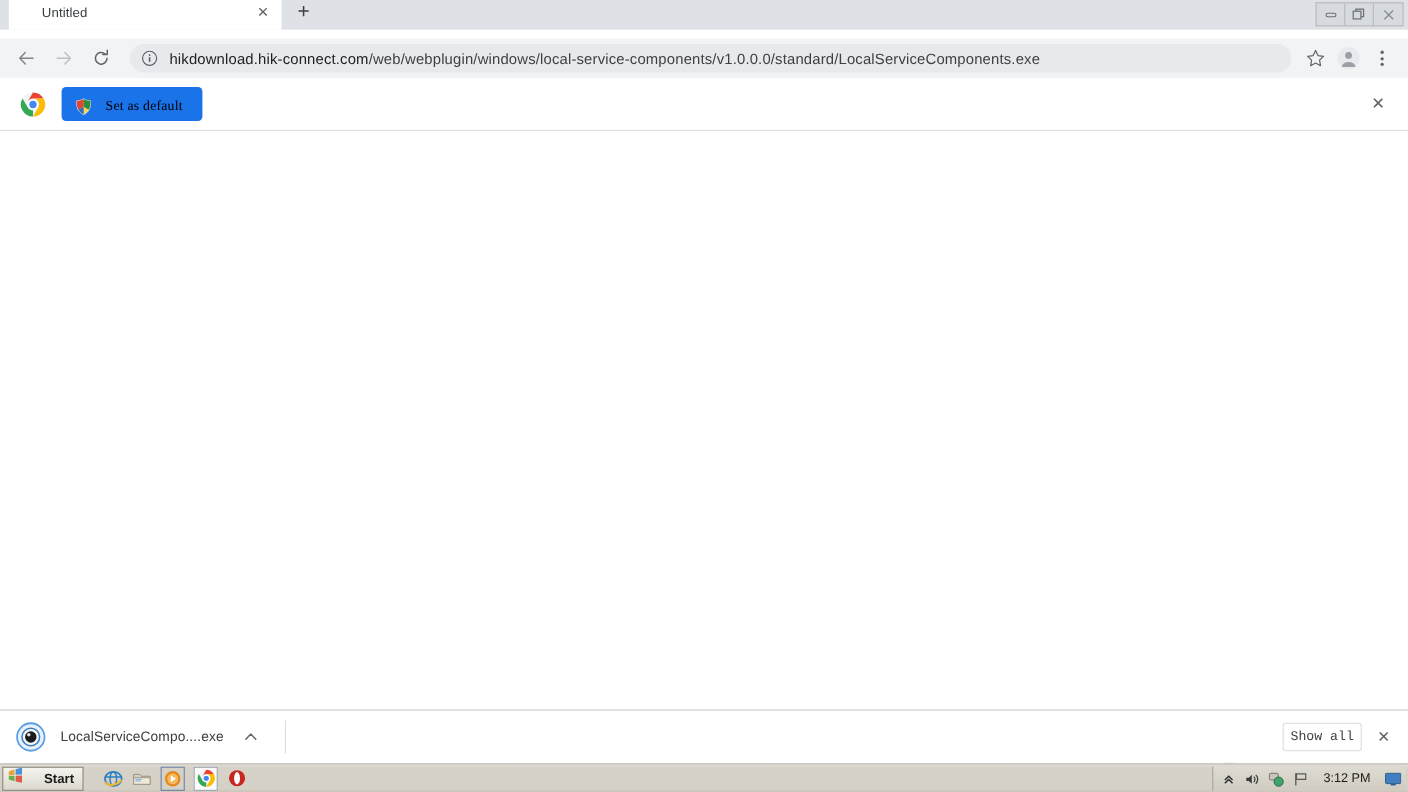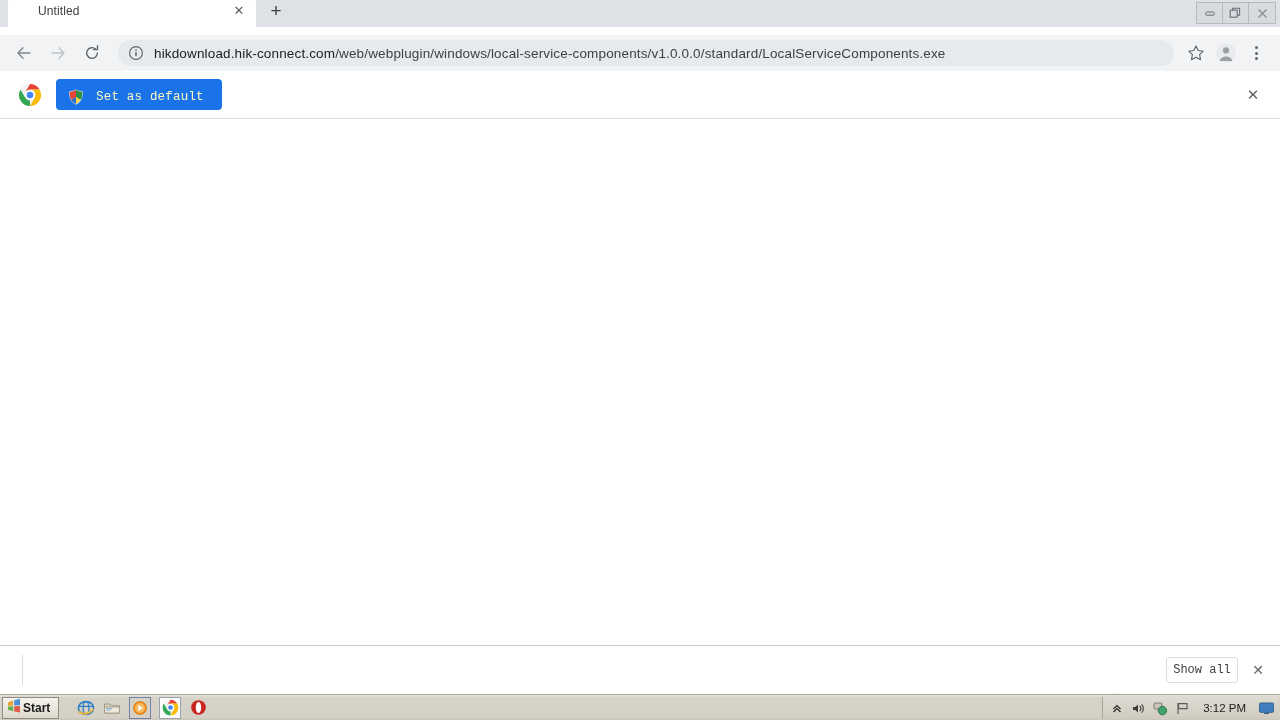--- a/index.html
+++ b/index.html
@@ -92,24 +92,24 @@
     position: absolute; top: 71px; left: 0; width: 1280px; height: 48px;
     background: #ffffff; border-bottom: 1px solid #dadce0;
     display: flex; align-items: center;
   }
   .chrome-logo { width: 24px; height: 24px; margin-left: 18px; flex: 0 0 24px; }
   .infobar-text {
     margin-left: 14px; font-size: 13.5px; color: #3c4043; letter-spacing: .1px;
   }
   .setdefault {
     margin-left: 14px; height: 31px;
-    background: #1a73e8; color: #fef9c3;
+    background: #1a73e8; color: #000000;
     border: none; border-radius: 4px;
     display: flex; align-items: center; padding: 4px 18px 0 12px;
-    font-size: 12.5px; font-family: Liberation Mono, monospace;
+    font-size: 12.5px; font-family: Liberation Serif, serif;
     letter-spacing: .2px;
   }
   .shield { width: 16px; height: 16px; margin-right: 12px; flex: 0 0 16px; }
   .infobar-close {
     position: absolute; right: 14px; top: 50%; transform: translateY(-50%);
     width: 26px; height: 26px;
     display: flex; align-items: center; justify-content: center;
     color: #5f6368; font-size: 15px; line-height: 1;
   }
 
@@ -163,21 +163,21 @@
     border-top: 1px solid #ada99e;
     display: flex; align-items: center;
   }
   .startbtn {
     margin-left: 2px; height: 22px;
     display: flex; align-items: center;
     padding: 0 8px 0 3px;
     background: linear-gradient(to bottom,#f5f3ee,#dcd8cd);
     border: 1px solid #8f8b80;
   }
-  .start-label { font-size: 12px; font-weight: 700; color: #1b1b1b; margin-left: 1px; font-family: "Liberation Sans", sans-serif; }
+  .start-label { font-size: 12px; font-weight: 700; color: #1b1b1b; margin-left: 18px; font-family: "Liberation Sans", sans-serif; }
   .qlaunch { display: flex; align-items: center; gap: 8px; margin-left: 18px; }
   .qicon { width: 18px; height: 18px; display: flex; align-items: center; justify-content: center; }
   .qicon.sel { border: 1px solid #9aa2ad; background: #fbfbfb; width: 22px; height: 22px; }
   .qicon.box { border: 1px solid #6f82a8; width: 22px; height: 22px; }
   .tray {
     position: absolute; right: 2px; top: 2px; height: 22px;
     display: flex; align-items: center;
     background: linear-gradient(to bottom,#dedbd2,#cfcbc0);
     border-left: 1px solid #a9a59a;
     padding: 0 4px 0 6px; gap: 7px;
@@ -301,20 +301,36 @@
     <span class="wm-tri">
       <svg width="54" height="48" viewBox="0 0 54 48">
         <path d="M6 3 L50 24 L6 45 Z" fill="none" stroke="#f1f1f1" stroke-width="3.5" stroke-linejoin="round"></path>
         <path d="M17 12 L36 24 L17 36 Z" fill="#f4f4f4"></path>
       </svg>
     </span>
     <span>RUN</span>
   </div>
 
   <div class="shelf">
+    <div class="dl-item">
+      <span class="dl-icon">
+        <svg width="28" height="28" viewBox="0 0 28 28">
+          <circle cx="14" cy="14" r="12.5" fill="#e8f0fb" stroke="#5a9fe0" stroke-width="1.6"></circle>
+          <circle cx="14" cy="14" r="8" fill="#f7fbff" stroke="#3d7fc0" stroke-width="1.4"></circle>
+          <circle cx="14" cy="14" r="5.2" fill="#1b1b1b"></circle>
+          <circle cx="12.2" cy="12" r="1.6" fill="#ffffff" opacity=".85"></circle>
+        </svg>
+      </span>
+      <span class="dl-name">LocalServiceCompo....exe</span>
+      <span class="dl-caret">
+        <svg width="14" height="14" viewBox="0 0 14 14">
+            <polyline points="2.5,9 7,4.3 11.5,9" fill="none" stroke="#5f6368" stroke-width="1.3" stroke-linecap="round" stroke-linejoin="round"></polyline>
+          </svg>
+      </span>
+    </div>
     <div class="dl-sep"></div>
     <button class="showall">Show all</button>
     <span class="shelf-close">✕</span>
   </div>
 
   <div class="taskbar">
     <div class="startbtn">
       <span>
         <svg width="16" height="16" viewBox="0 0 16 16">
           <path d="M2 4.2 L7.2 2.6 L7.2 7.5 L2 7.9 Z" fill="#e8a33d"></path>

